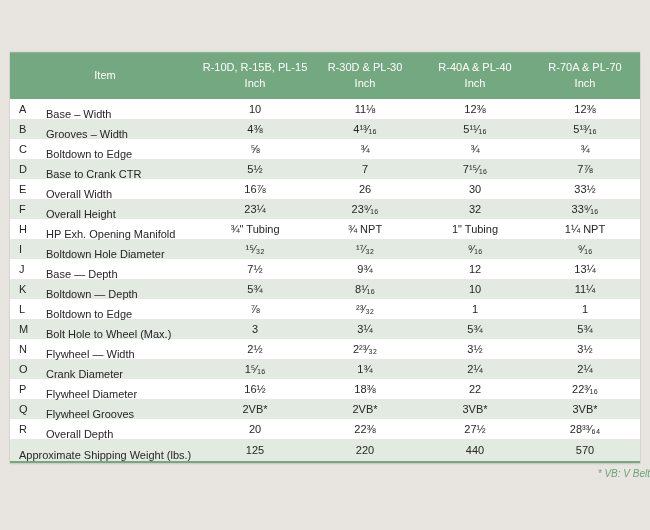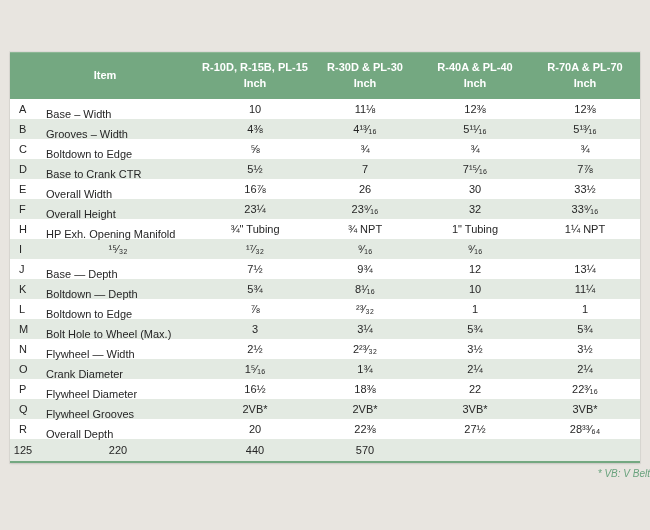--- a/index.html
+++ b/index.html
@@ -15,21 +15,21 @@
     margin:52px 10px 0 10px;
     background:#ffffff;
     box-shadow:0 1px 2px rgba(0,0,0,.10), 0 0 0 1px rgba(0,0,0,.04);
   }
   .thead{
     display:grid;
     grid-template-columns:190px 110px 110px 110px 110px;
     background:#74a881;
     color:#ffffff;
     height:46px;
-    font-weight:bold;
+    font-weight:normal;
     font-size:11px;
     border-top:1px solid #8cb795;
   }
   .thead .hcell{
     display:flex;flex-direction:column;justify-content:center;align-items:center;
     text-align:center;line-height:1.45;
   }
   .tbody .trow{
     display:grid;
     grid-template-columns:26px 164px 110px 110px 110px 110px;
@@ -130,20 +130,21 @@
       <div class="trow">
         <div class="cell letter">H</div>
         <div class="cell item">HP Exh. Opening Manifold</div>
         <div class="cell val">¾" Tubing</div>
         <div class="cell val">¾ NPT</div>
         <div class="cell val">1" Tubing</div>
         <div class="cell val">1¼ NPT</div>
       </div>
       <div class="trow">
         <div class="cell letter">I</div>
+        <div class="cell item">Boltdown Hole Diameter</div>
         <div class="cell val">¹⁵⁄₃₂</div>
         <div class="cell val">¹⁷⁄₃₂</div>
         <div class="cell val">⁹⁄₁₆</div>
         <div class="cell val">⁹⁄₁₆</div>
       </div>
       <div class="trow">
         <div class="cell letter">J</div>
         <div class="cell item">Base — Depth</div>
         <div class="cell val">7½</div>
         <div class="cell val">9¾</div>
@@ -208,20 +209,21 @@
       </div>
       <div class="trow">
         <div class="cell letter">R</div>
         <div class="cell item">Overall Depth</div>
         <div class="cell val">20</div>
         <div class="cell val">22⅜</div>
         <div class="cell val">27½</div>
         <div class="cell val">28³³⁄₆₄</div>
       </div>
       <div class="trow weight-row">
+        <div class="cell item span2">Approximate Shipping Weight (lbs.)</div>
         <div class="cell val">125</div>
         <div class="cell val">220</div>
         <div class="cell val">440</div>
         <div class="cell val">570</div>
       </div>
     </div>
 </div>
 
 <div class="footnote">* VB: V Belt</div>
 

